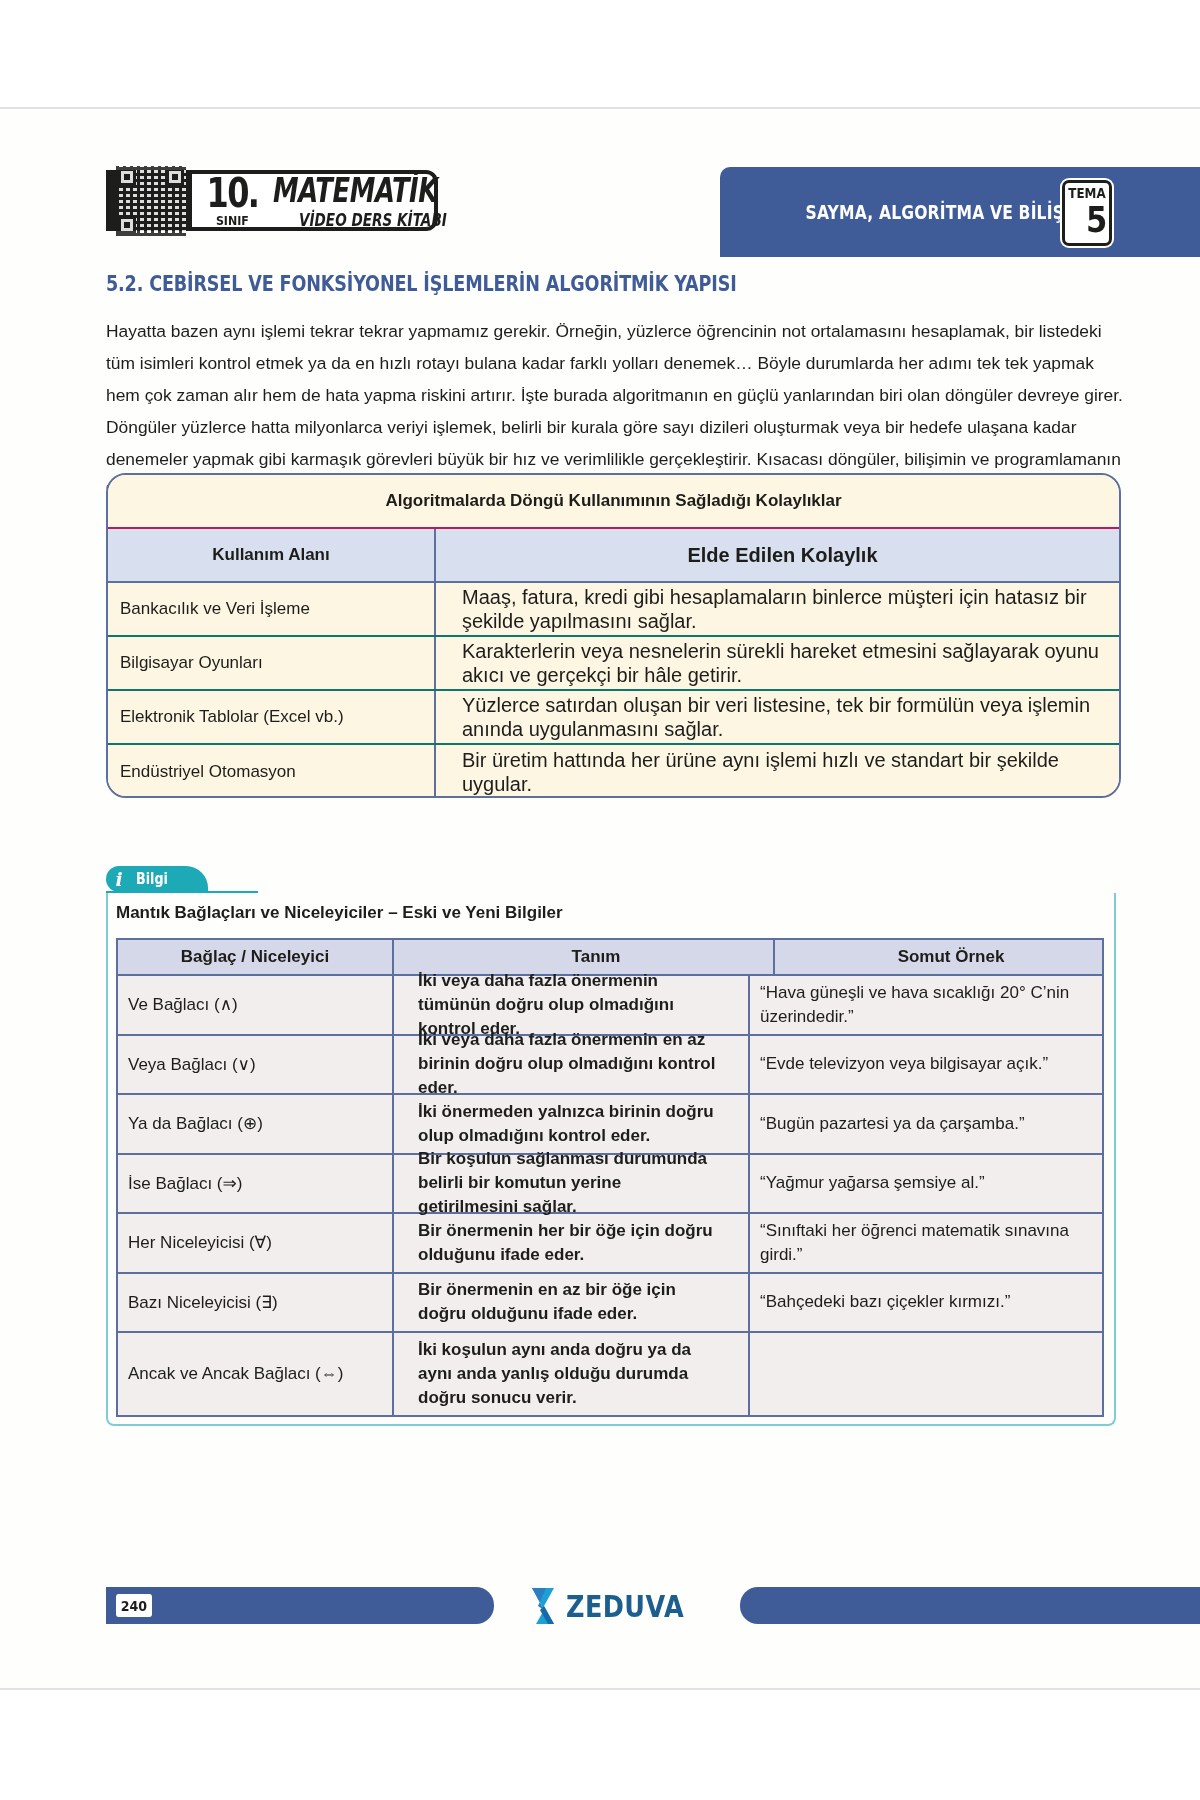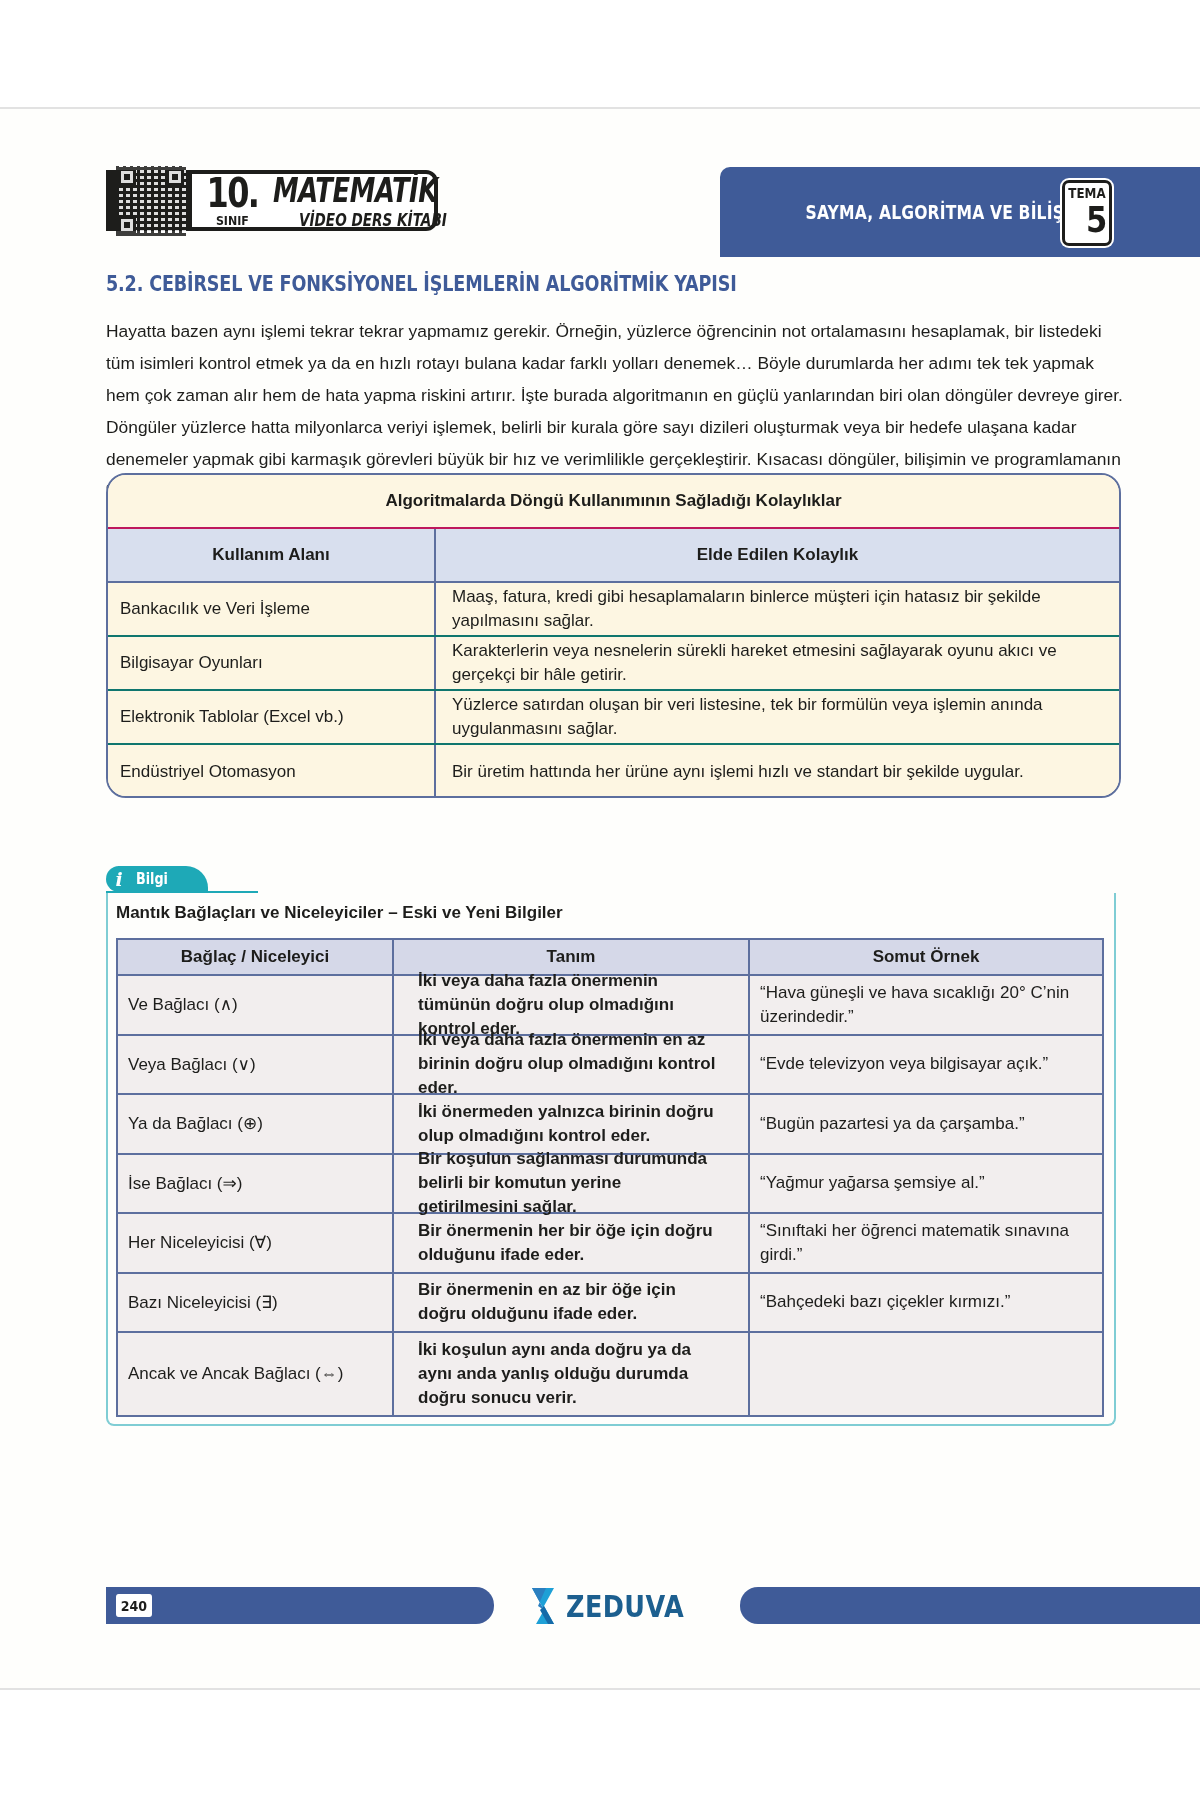--- a/index.html
+++ b/index.html
@@ -67,38 +67,38 @@
   
   .t1 {
     position: absolute; left: 106px; top: 473px; width: 1015px; height: 325px;
     border: 2px solid #5d6f9e; border-radius: 20px 20px 20px 20px; overflow: hidden; background: #fdf6e2;
   }
   .t1-caption { height: 54px; display: flex; align-items: center; justify-content: center; font-weight: bold; font-size: 17px; background: #fdf6e2; border-bottom: 2px solid #be185d; }
   .t1-head { display: flex; height: 54px; background: #d8dfee; border-bottom: 2px solid #5d6f9e; }
   .t1-row { display: flex; height: 54px; border-bottom: 2px solid #0f766e; background: #fdf6e2; }
   .t1-row:last-child { border-bottom: none; height: 53px; }
   .t1-c1 { width: 328px; border-right: 2px solid #5d6f9e; display: flex; align-items: center; padding-left: 12px; font-size: 17px; }
-  .t1-c2 { flex: 1; display: flex; align-items: center; padding: 0 14px 0 16px; font-size: 17px; line-height: 24px; }
+  .t1-c2 { flex: 1; display: flex; align-items: center; padding: 0 14px 0 16px; font-size: 20px; line-height: 24px; margin-left: 10px; }
   .t1-head .t1-c1, .t1-head .t1-c2 { justify-content: center; font-weight: bold; padding: 0; }
 
   
   .bilgi-tab { position: absolute; left: 106px; top: 866px; height: 26px; display: flex; align-items: center; }
   .bilgi-icon { width: 26px; height: 26px; border-radius: 50%; background: #1ea9b7; color: #fff; font-family: "DejaVu Serif", serif; font-style: italic; font-weight: bold; font-size: 19px; display: flex; align-items: center; justify-content: center; position: relative; z-index: 2; }
   .bilgi-label-bg { position: absolute; left: 12px; top: 0; width: 90px; height: 26px; background: #1ea9b7; border-radius: 0 22px 0 0; }
   .bilgi-label { position: relative; z-index: 2; color: #fff; font-family: "DejaVu Sans", sans-serif; font-weight: bold; font-size: 15px; margin-left: 4px; transform: scaleX(0.85); transform-origin: left; }
   .bilgi-underline { position: absolute; left: 106px; top: 891px; width: 152px; height: 2px; background: #1ea9b7; }
   .bilgi-box {
     position: absolute; left: 106px; top: 893px; width: 1010px; height: 533px;
     border-left: 2px solid #7fcdd4; border-right: 2px solid #7fcdd4; border-bottom: 2px solid #7fcdd4;
     border-radius: 0 0 8px 8px;
   }
   .bilgi-heading { position: absolute; left: 116px; top: 903px; font-weight: bold; font-size: 17px; color: #1d1d1b; }
 
   .t2 { position: absolute; left: 116px; top: 938px; width: 988px; border: 2px solid #5d6f9e; background: #f2eeee; }
-  .t2-head { display: flex; height: 36px; background: #d5d8e8; border-bottom: 2px solid #5d6f9e; }
+  .t2-head { display: flex; height: 36px; background: #d5d8e8; border-bottom: 2px solid #5d6f9e; gap: 25px; }
   .t2-row { display: flex; height: 59.5px; border-bottom: 2px solid #5d6f9e; }
   .t2-row:last-child { border-bottom: none; height: 82px; }
   .t2-c1 { width: 276px; border-right: 2px solid #5d6f9e; display: flex; align-items: center; padding-left: 10px; font-size: 17px; }
   .t2-c2 { width: 356px; border-right: 2px solid #5d6f9e; display: flex; align-items: center; padding: 0 24px; font-size: 17px; line-height: 24px; font-weight: bold; }
   .t2-c3 { flex: 1; display: flex; align-items: center; padding: 0 10px; font-size: 17px; line-height: 24px; }
   .t2-head .t2-c1, .t2-head .t2-c2, .t2-head .t2-c3 { justify-content: center; font-weight: bold; padding: 0; }
 
   
   .foot-left { position: absolute; left: 106px; top: 1587px; width: 388px; height: 37px; background: #3f5b98; border-radius: 0 18px 18px 0; }
   .page-num { position: absolute; left: 8px; top: 7px; width: 40px; height: 23px; background: #fff; border-radius: 3px; display: flex; align-items: center; justify-content: center; font-family: "DejaVu Sans", sans-serif; font-weight: bold; font-size: 14px; color: #1d1d1b; transform: scaleX(0.9); }

